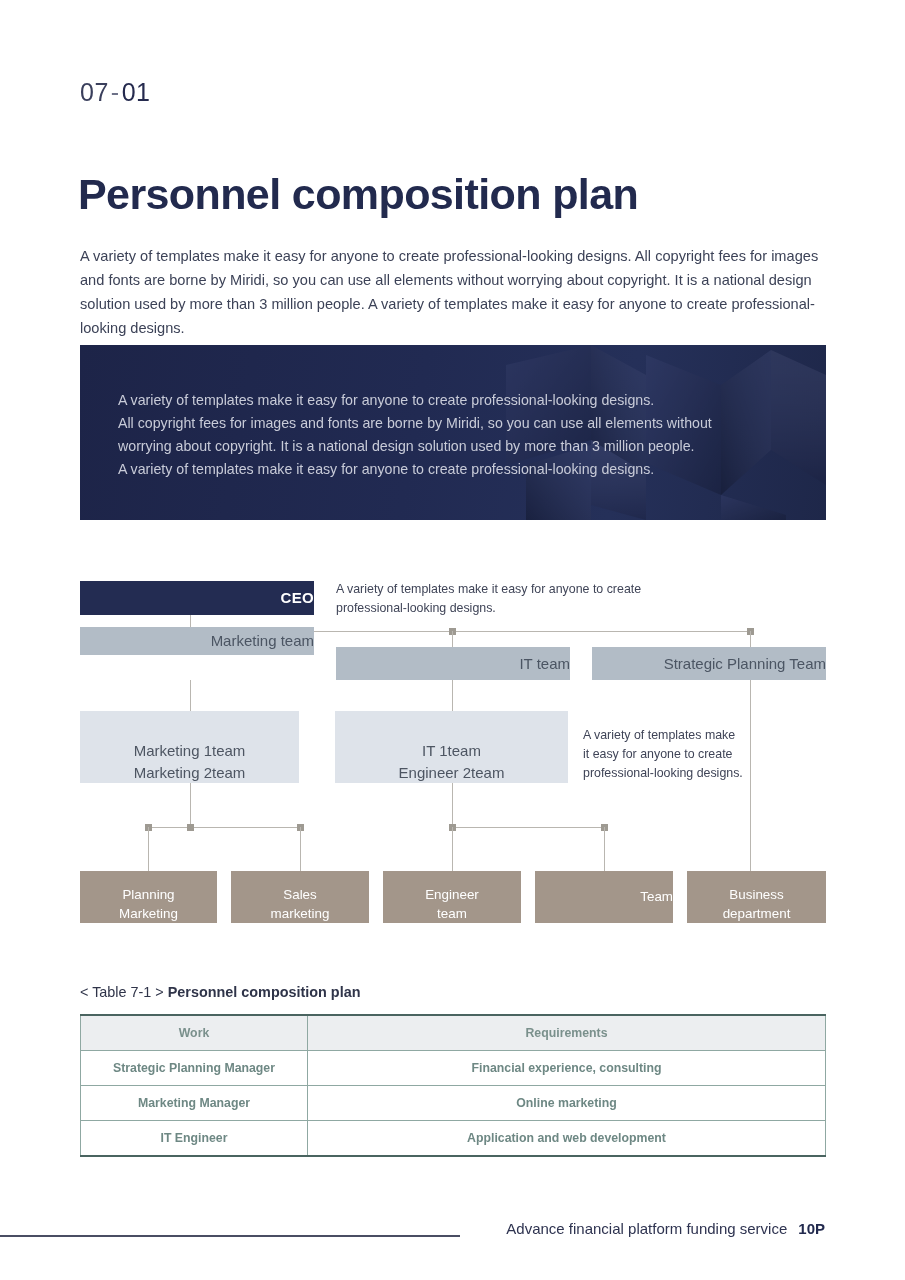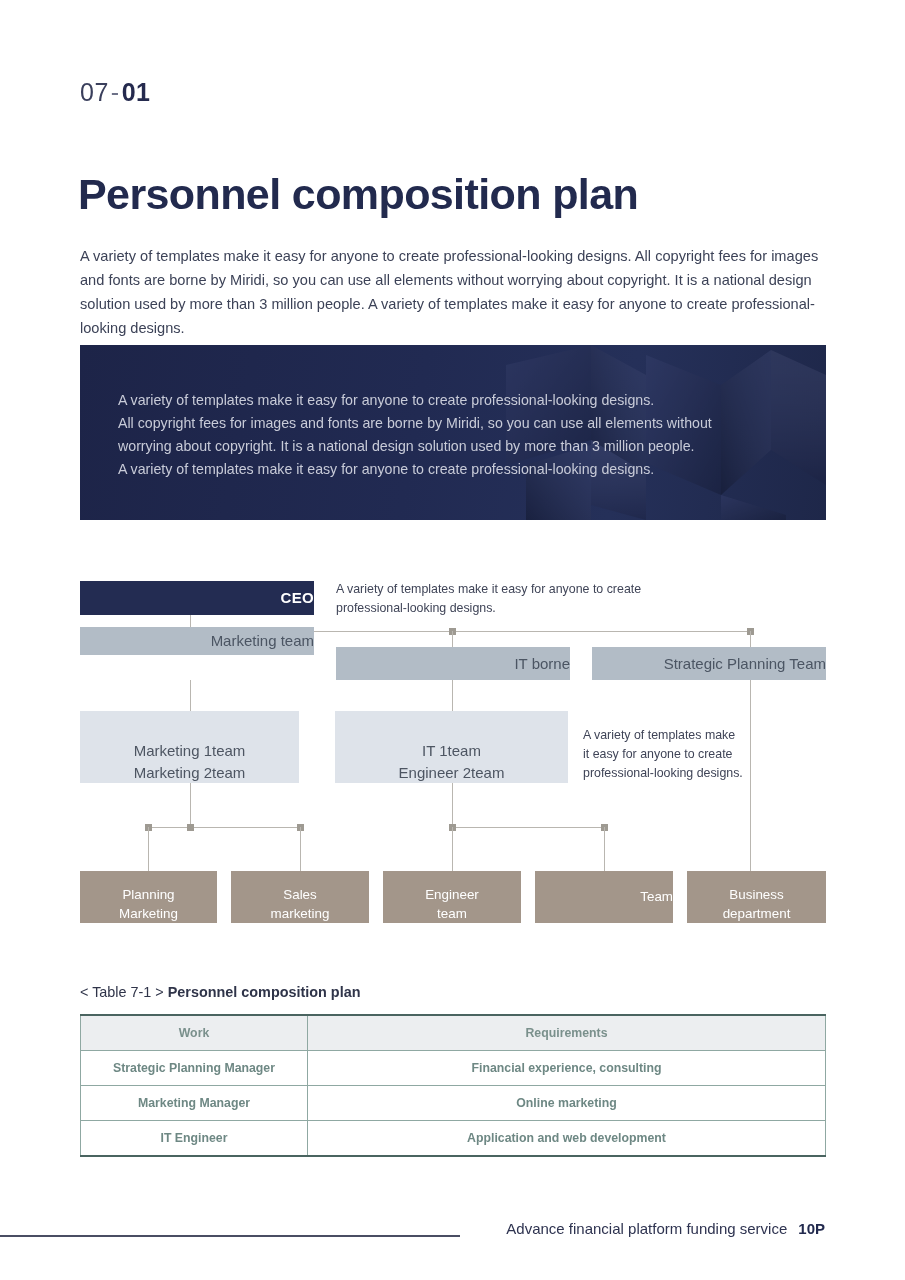--- a/index.html
+++ b/index.html
@@ -22,21 +22,21 @@
     left: 80px;
     top: 78px;
     font-size: 25px;
     letter-spacing: 0.5px;
     color: #2b3157;
     font-weight: 400;
     white-space: nowrap;
   }
   .page-eyebrow .num-major { font-weight: 400; color: #3a3f5c; }
   .page-eyebrow .dash { color: #6d7188; padding: 0 2px; }
-  .page-eyebrow .num-minor { font-weight: 700; color: #252a4e; }
+  .page-eyebrow .num-minor { font-weight: 400; color: #252a4e; }
 
   .page-title {
     position: absolute;
     left: 78px;
     top: 141px;
     font-size: 43px;
     font-weight: 700;
     letter-spacing: -0.6px;
     color: #222a4e;
     white-space: nowrap;
@@ -280,21 +280,21 @@
   <div class="jnode" style="left:747px; top:628px;"></div>
 
   <div class="vline" style="left:190px; top:631px; height:16px;"></div>
   <div class="vline" style="left:452px; top:631px; height:16px;"></div>
   <div class="vline" style="left:750px; top:631px; height:16px;"></div>
 
   <div class="node node-tier2" style="left:80px; top:627px; width:234px; height:28px;">
     <span>Marketing team</span>
   </div>
   <div class="node node-tier2" style="left:336px; top:647px; width:234px; height:33px;">
-    <span>IT borne</span>
+    <span>IT team</span>
   </div>
   <div class="node node-tier2" style="left:592px; top:647px; width:234px; height:33px;">
     <span>Strategic Planning Team</span>
   </div>
 
   <div class="vline" style="left:190px; top:680px; height:31px;"></div>
   <div class="vline" style="left:452px; top:680px; height:31px;"></div>
 
   <div class="vline" style="left:750px; top:680px; height:191px;"></div>
 

